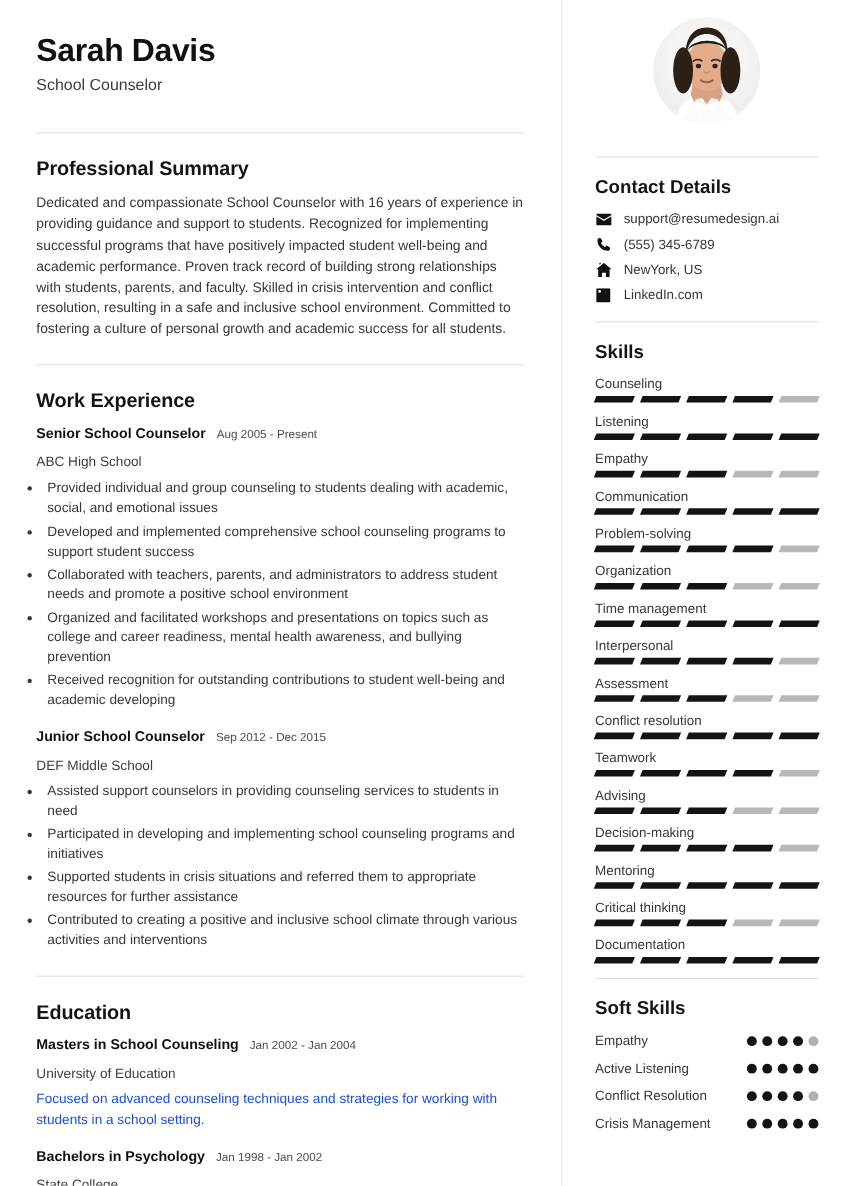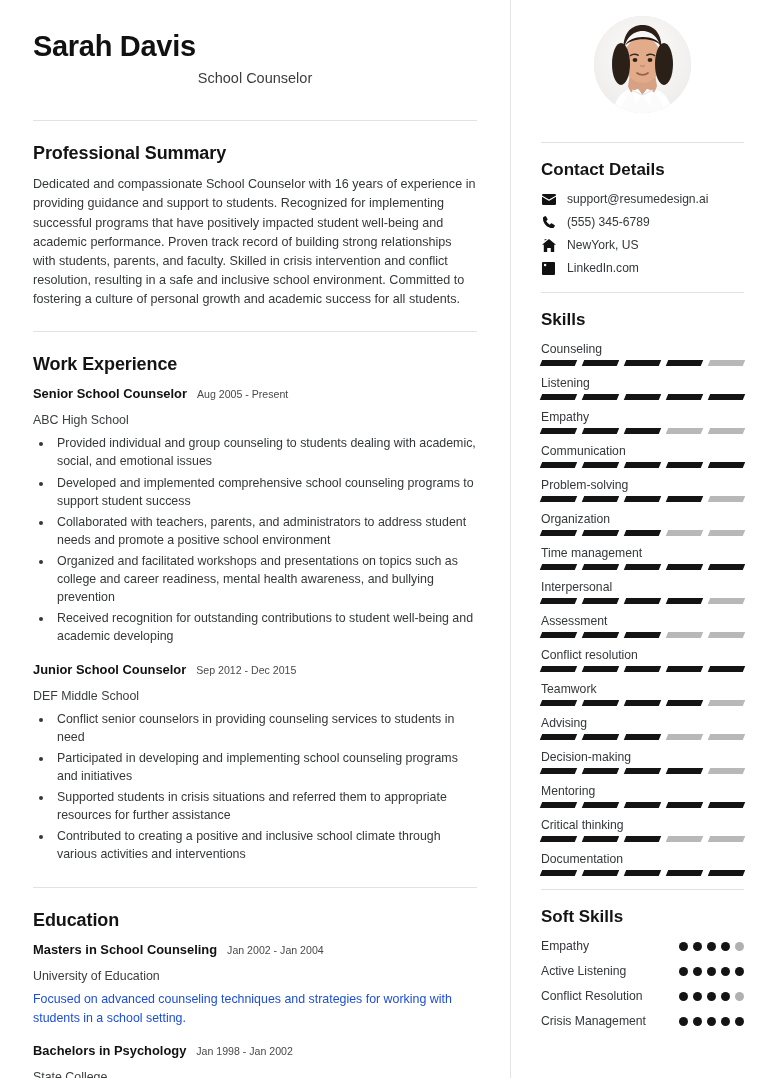--- a/index.html
+++ b/index.html
@@ -12,40 +12,40 @@
   }
   .page { position:relative; width:768px; height:1078px; display:flex; }
 
   
   .left { width:510px; padding:30px 33px 0 33px; }
 
   .name {
     font-size:29px; font-weight:bold; color:#111111;
     letter-spacing:-0.3px; line-height:1.15;
   }
-  .role { font-size:14.5px; color:#3c3c3c; margin-top:7px;text-align:center; }
+  .role { font-size:14.5px; color:#3c3c3c; margin-top:7px; }
 
   .hr { height:1px; background:#e2e2e2; border:0; }
   .hr-left { margin:34px 0 0 0; }
 
   .sec { margin-top:22px; }
   .sec-title {
     font-size:18px; font-weight:bold; color:#141414;
     letter-spacing:-0.1px; margin-bottom:11px;
   }
   .summary { font-size:12.6px; line-height:1.52; color:#35383a; }
 
   .entry { margin-top:4px; }
   .entry + .entry { margin-top:16px; }
   .entry-head { display:flex; justify-content:flex-start; align-items:baseline; gap:10px; }
   .entry-title { font-size:12.9px; font-weight:bold; color:#111111; }
   .entry-date { font-size:10.6px; color:#4a4a4a; white-space:nowrap; }
   .entry-org { font-size:12.4px; color:#3b3e40; margin-top:12px; }
 
-  ul.bullets { margin:7px 0 0 20px; }
+  ul.bullets { margin:7px 0 0 6px; }
   ul.bullets li {
     font-size:12.4px; line-height:1.46; color:#35383a;
     margin-bottom:3px; padding-left:4px;
   }
   ul.bullets li::marker { color:#35383a; }
 
   .edu-desc { font-size:12.4px; line-height:1.46; color:#1d4ed8; margin-top:7px; }
 
   
   .vdivider { position:absolute; left:510px; top:0; width:1px; height:1078px; background:#e4e4e4; }
@@ -132,21 +132,21 @@
               <li>Received recognition for outstanding contributions to student well-being and academic developing</li>
             </ul>
           </div>
           <div class="entry">
             <div class="entry-head">
        <span class="entry-title">Junior School Counselor</span>
        <span class="entry-date">Sep 2012 - Dec 2015</span>
      </div>
      <div class="entry-org">DEF Middle School</div>
      <ul class="bullets">
-              <li>Conflict senior counselors in providing counseling services to students in need</li>
+              <li>Assisted support counselors in providing counseling services to students in need</li>
               <li>Participated in developing and implementing school counseling programs and initiatives</li>
               <li>Supported students in crisis situations and referred them to appropriate resources for further assistance</li>
               <li>Contributed to creating a positive and inclusive school climate through various activities and interventions</li>
             </ul>
           </div>
         </div>
     </div>
 
     <div class="hr hr-left" style="margin-top:24px"></div>
 

